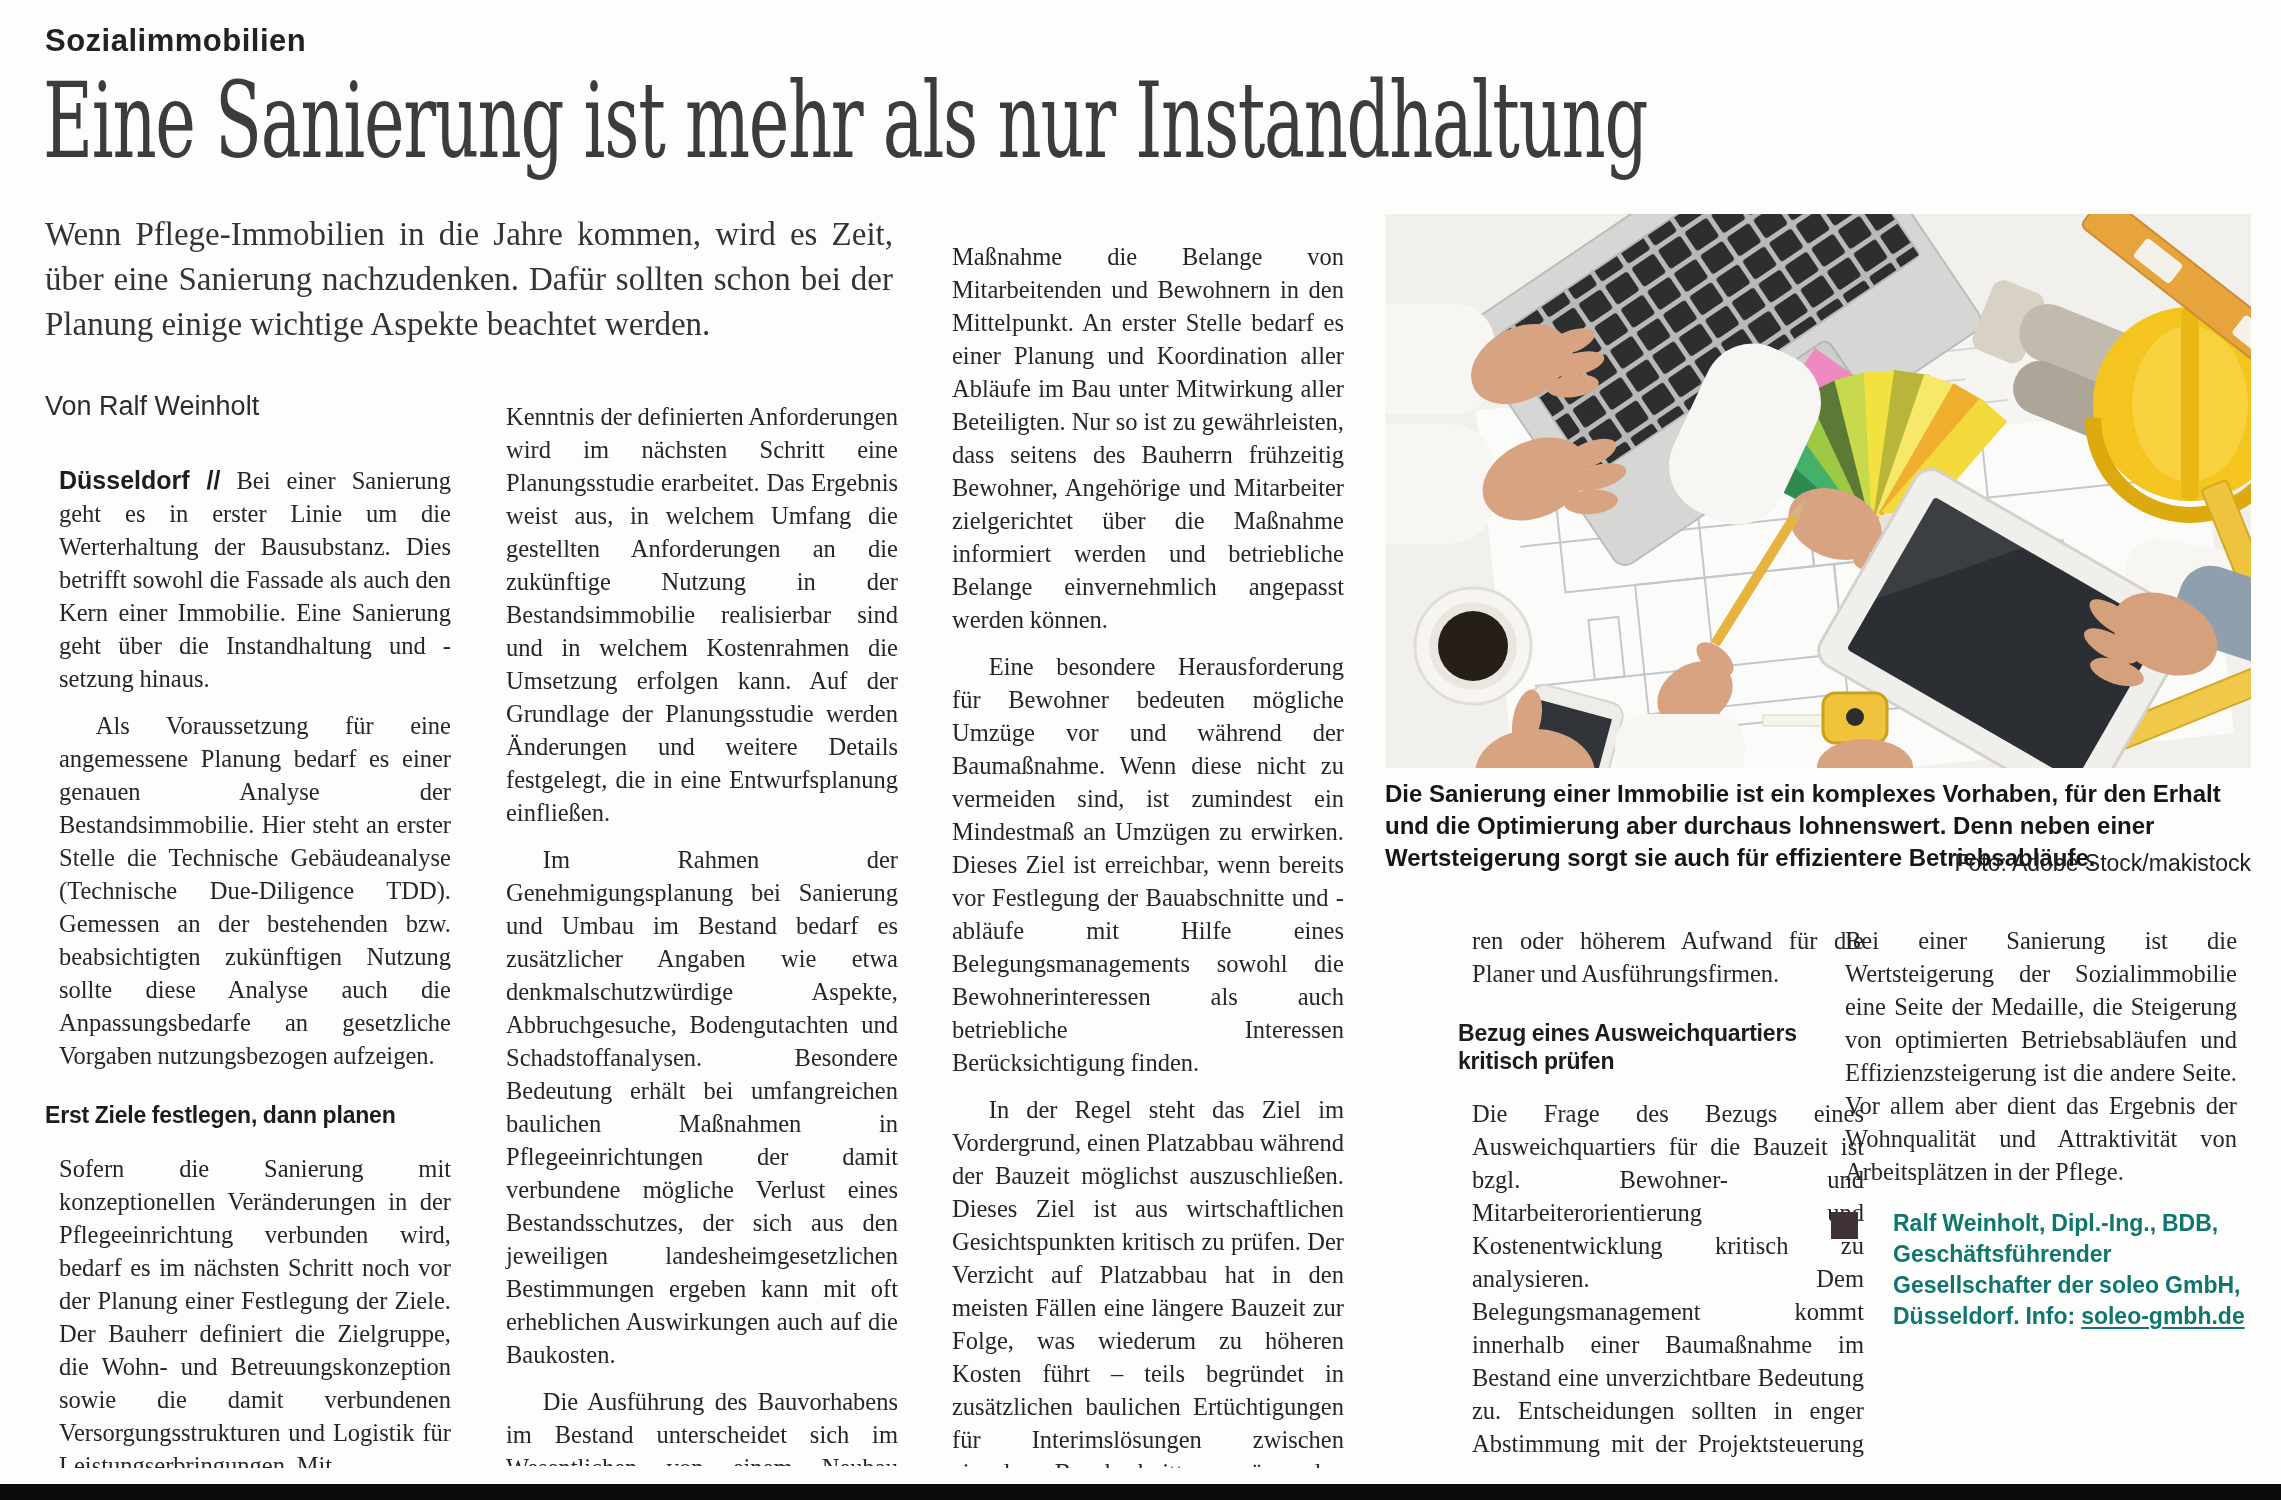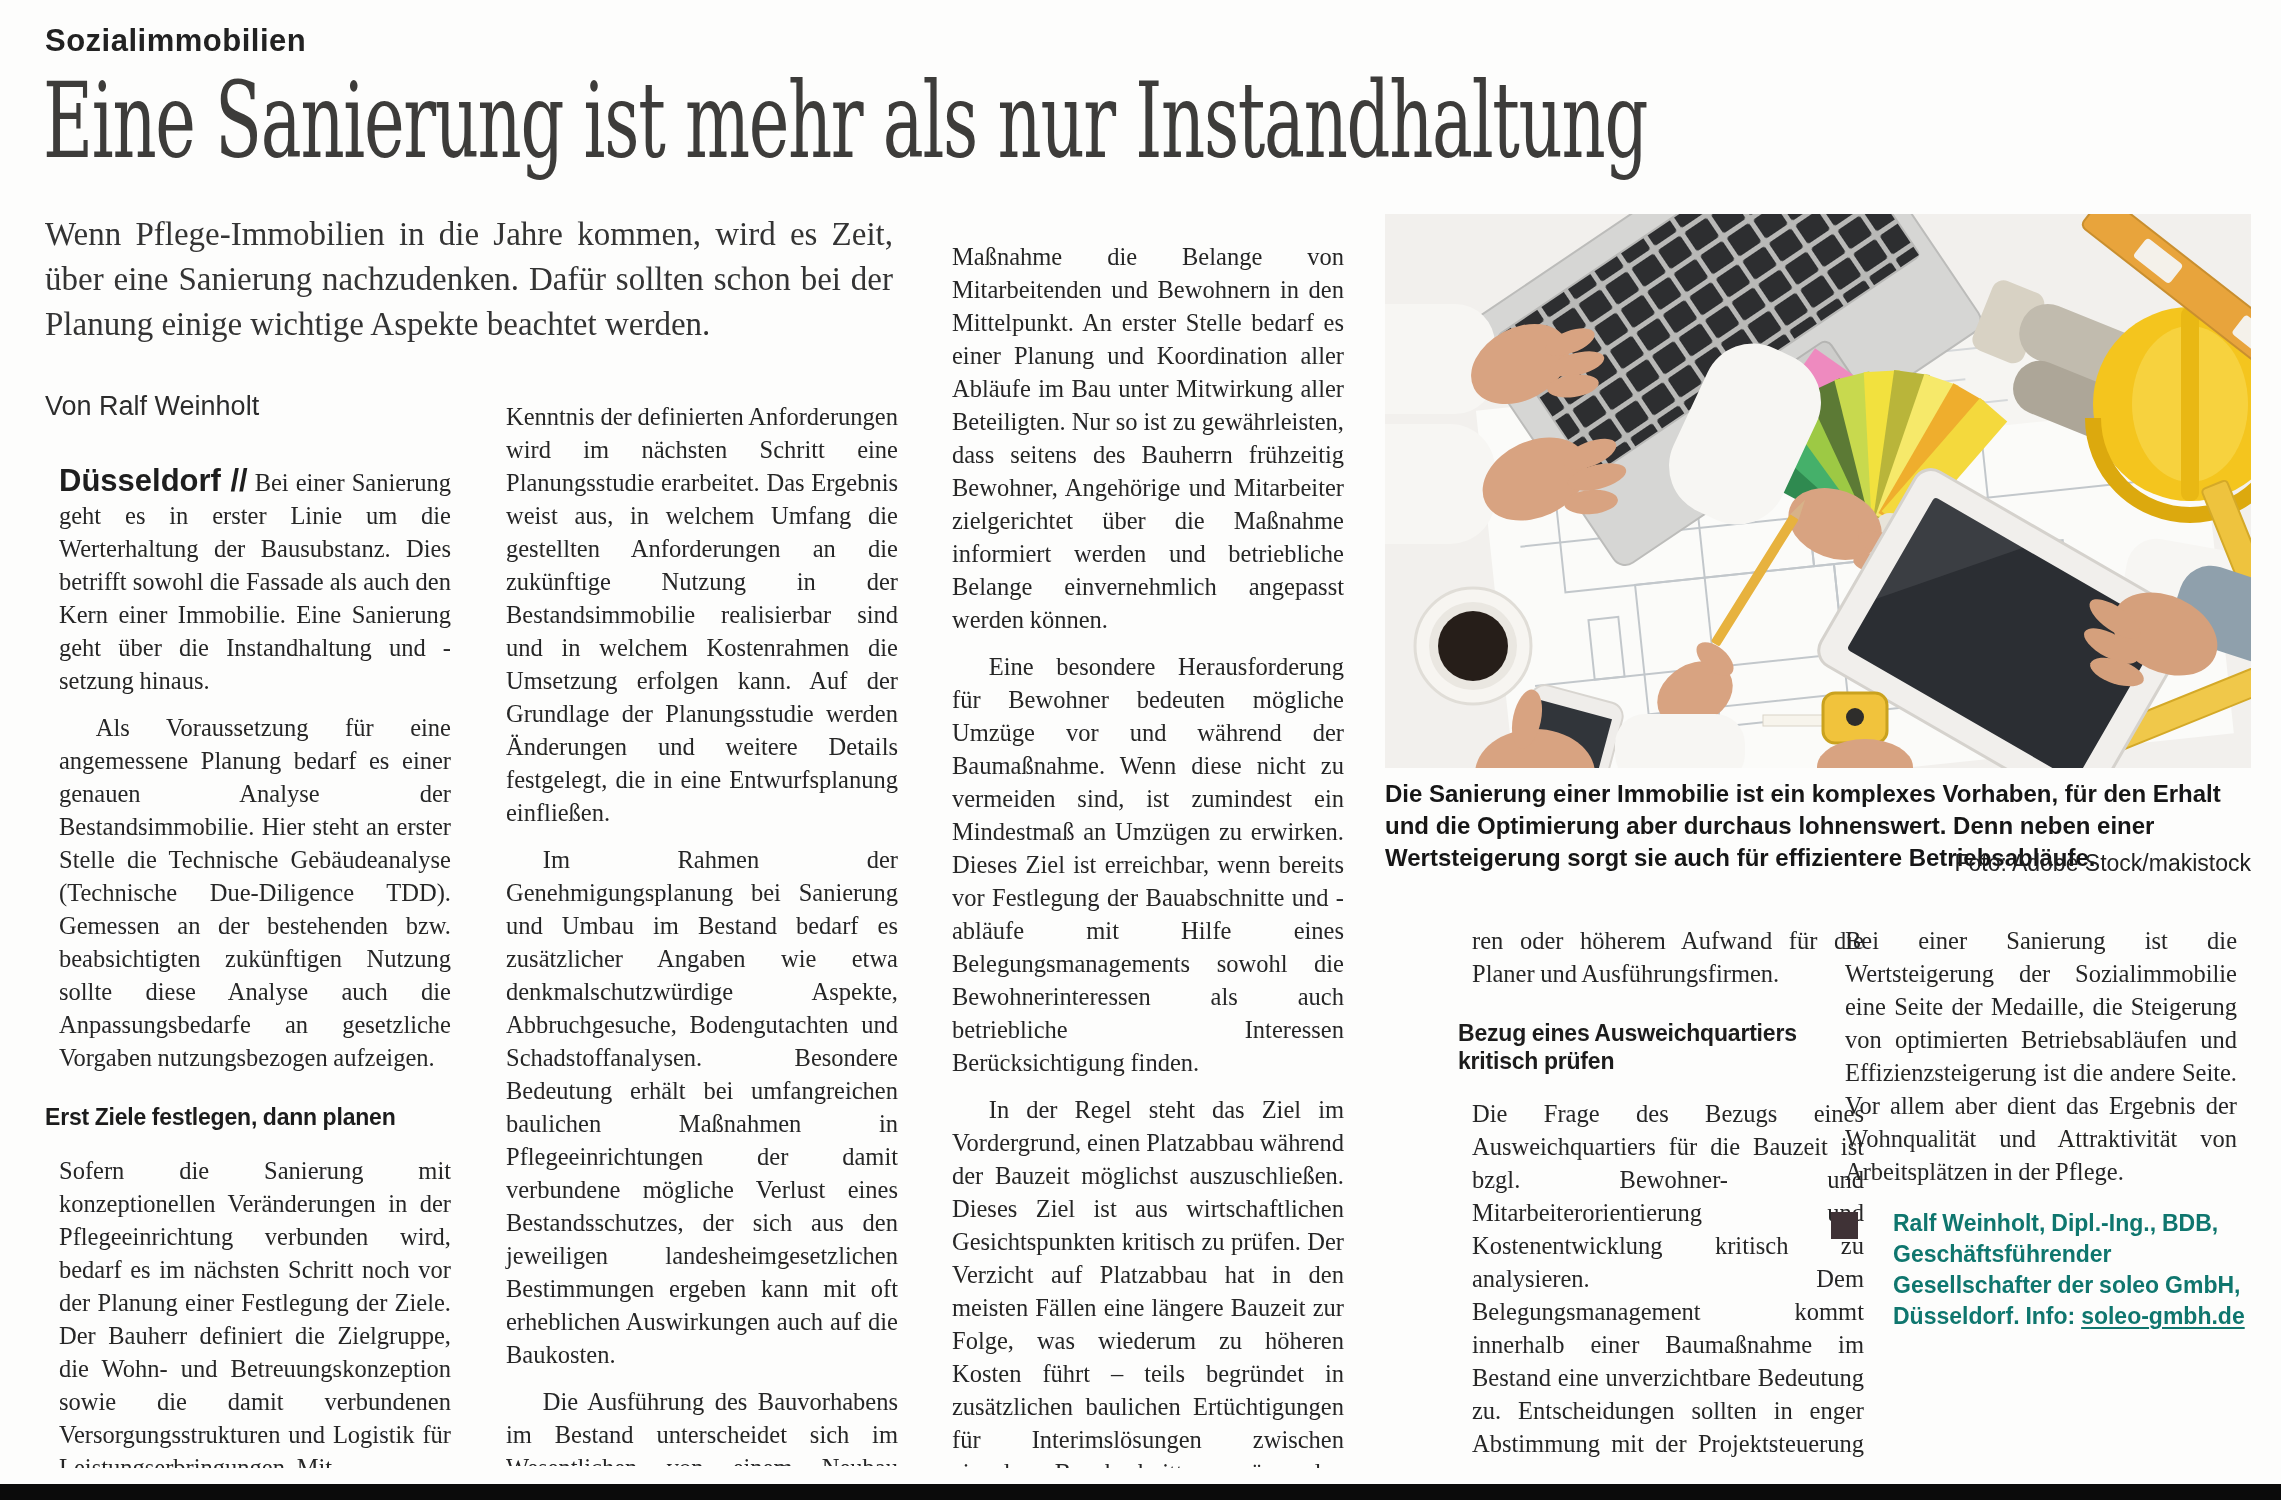--- a/index.html
+++ b/index.html
@@ -36,21 +36,21 @@
     hyphens:auto; -webkit-hyphens:auto; word-spacing:-0.5px;
   }
   #col1 { left:45px;   top:450px; height:1018px; }
   #col2 { left:492px;  top:386px; height:1080px; }
   #col3 { left:938px;  top:226px; height:1242px; }
   #col4 { left:1458px; top:910px; height:558px; }
   #col5 { left:1831px; top:910px; height:560px; }
   .col p { margin:14px; }
   .col p + p { text-indent:1.5em; }
   .dateline {
-    font-family:"Liberation Sans", sans-serif; font-weight:700; font-size:31px;
+    font-family:"Liberation Sans", sans-serif; font-weight:700; font-size:25px;
     color:#1e1e1e;
   }
   .subhead {
     margin:30px 0 22px 0;
     font:700 23px/1.2 "Liberation Sans", sans-serif; color:#1c1c1c;
     text-align:left; letter-spacing:-0.2px; text-indent:0;
   }
   .photo-box {
     position:absolute; left:1385px; top:214px; width:866px; height:554px;
     background:#f2f0ed; overflow:hidden;

